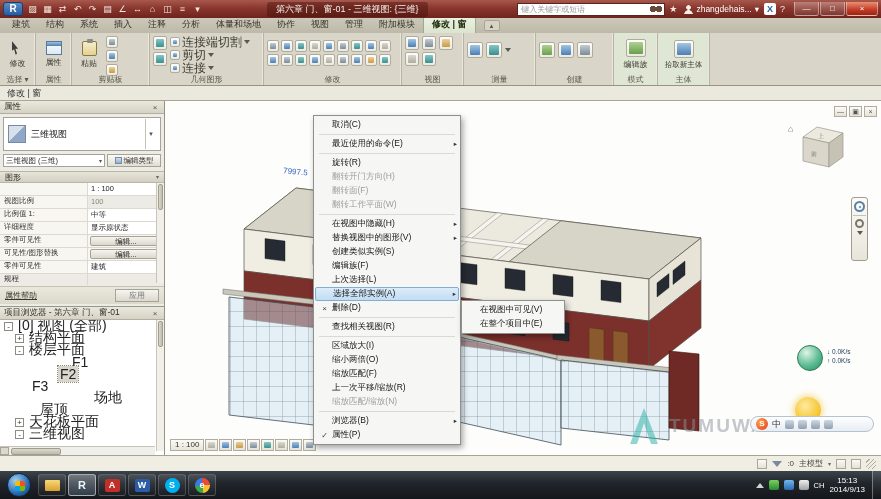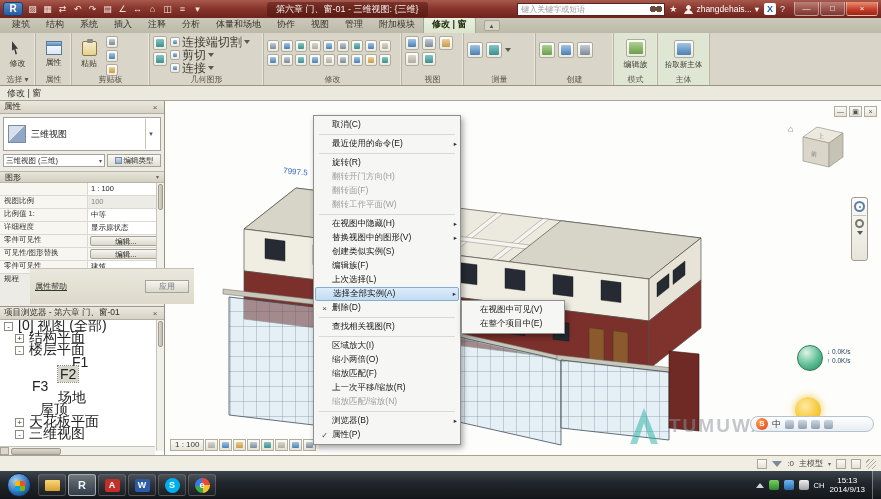--- a/index.html
+++ b/index.html
@@ -114,22 +114,22 @@
   .ghead .gc{margin-left:auto;font-size:6px;color:#666;}
   .propgrid{position:absolute;left:0;top:82px;width:164px;}
   .prow{display:flex;height:13px;border-bottom:1px solid #dbd9d0;background:#f7f6f1;}
   .plab{width:88px;padding:12px 4px;font-size:7.5px;line-height:12px;color:#333;border-right:1px solid #dbd9d0;
     white-space:nowrap;overflow:hidden;}
   .pval{flex:1;background:#fff;font-size:7.5px;line-height:12px;padding:0 3px;color:#222;
     white-space:nowrap;overflow:hidden;}
   .pval.dis{background:#ecebe5;color:#8a887e;}
   .pval.btn{margin:1px 2px;background:linear-gradient(#f6f5f0,#dbd8cc);border:1px solid #a5a297;
     line-height:9px;text-align:center;border-radius:2px;}
-  .pfoot{position:absolute;left:0;bottom:2px;width:164px;height:36px;border-top:1px solid #c5c2b5;
-    display:flex;align-items:center;padding:0 5px;background:linear-gradient(#eae7dc,#dcd9cc);margin-left:30px;}
+  .pfoot{position:absolute;left:0;bottom:2px;width:164px;height:18px;border-top:1px solid #c5c2b5;
+    display:flex;align-items:center;padding:0 5px;background:linear-gradient(#eae7dc,#dcd9cc);}
   .phelp{font-size:8px;color:#37352c;text-decoration:underline;}
   .applybtn{margin-left:auto;width:44px;height:13px;border:1px solid #a5a297;
     background:linear-gradient(#f6f5f0,#dbd8cc);font-size:8px;line-height:11px;text-align:center;color:#777;}
   .vscroll{position:absolute;width:8px;background:#f0efe9;border-left:1px solid #c8c5b8;}
   .vthumb{margin:1px;height:26px;background:linear-gradient(90deg,#dcd9cc,#bdbaae);
     border:1px solid #a09d90;border-radius:2px;}
   .pb{position:absolute;left:0;top:206px;width:164px;height:148px;background:#fff;}
   .tree{position:absolute;left:0;top:13px;width:155px;height:122px;background:#fff;overflow:hidden;}
   .titem{display:flex;align-items:center;height:12px;gap:3px;white-space:nowrap;}
   .exp{width:9px;height:9px;border:1px solid #8e8b80;background:#fff;font-size:8px;line-height:7px;
@@ -600,21 +600,21 @@
           <div class="titem" data-name="tree-item" style="padding-left: 26px; margin-left: 20px;">
             <span class="exp" data-name="tree-expander-icon"></span>
             <span class="tlabel sel" data-name="tree-item-label">F2</span>
           </div>
 
           <div class="titem" data-name="tree-item" style="padding-left: 18px;">
             <span class="exp" data-name="tree-expander-icon"></span>
             <span class="tlabel" data-name="tree-item-label">F3</span>
           </div>
 
-          <div class="titem" data-name="tree-item" style="padding-left: 44px;">
+          <div class="titem" data-name="tree-item" style="padding-left: 44px; margin-left: 36px;">
             <span class="exp" data-name="tree-expander-icon"></span>
             <span class="tlabel" data-name="tree-item-label">场地</span>
           </div>
 
           <div class="titem" data-name="tree-item" style="padding-left: 26px;">
             <span class="exp" data-name="tree-expander-icon"></span>
             <span class="tlabel" data-name="tree-item-label">屋顶</span>
           </div>
 
           <div class="titem" data-name="tree-item" style="padding-left: 15px;">

